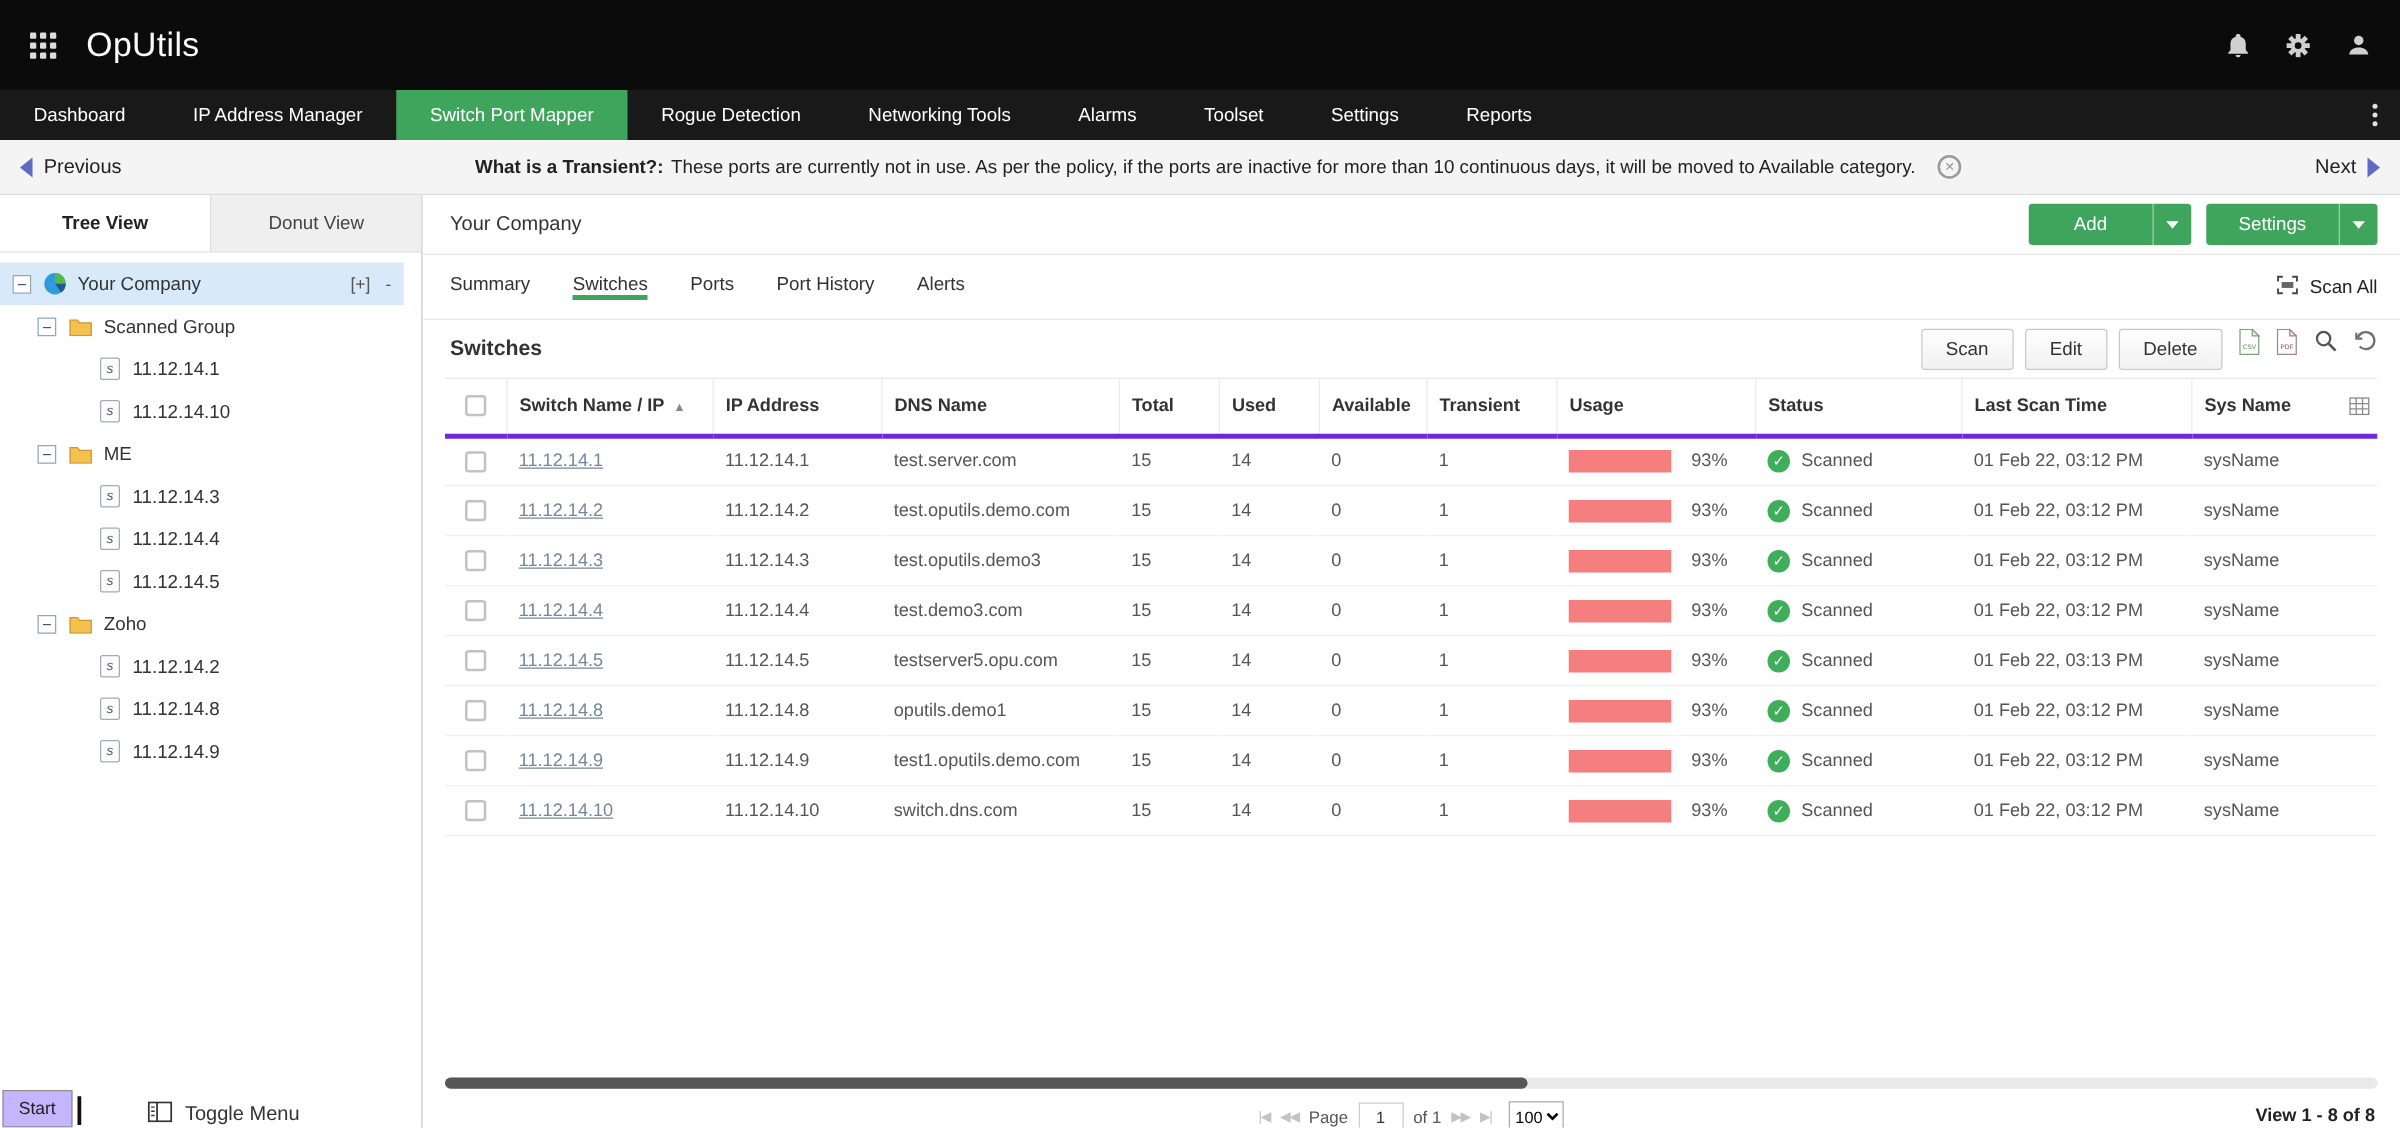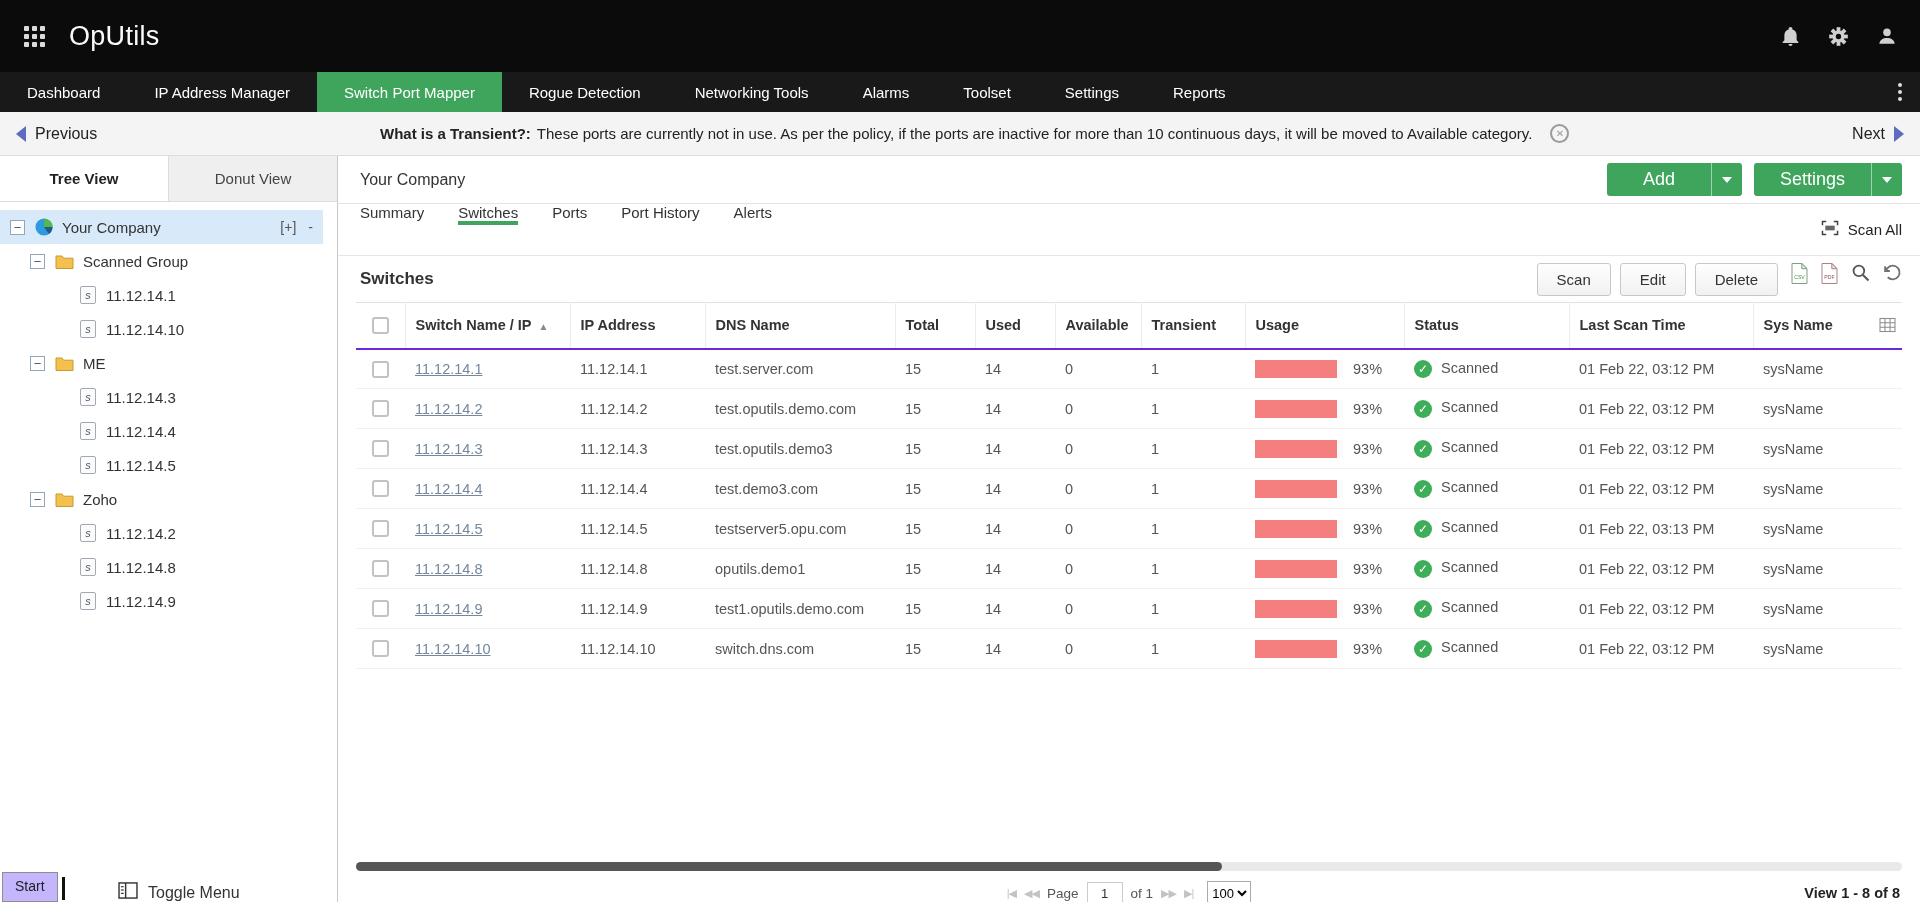--- a/index.html
+++ b/index.html
@@ -58,42 +58,42 @@
   .start-btn { position:absolute; left:2px; bottom:0; background:#c4b5fd; border:1px solid #8e8e8e; padding:5px 12px 7px;
                font-size:14px; color:#222; z-index:10; }
   .cursor-bar { position:absolute; left:62px; bottom:2px; width:3px; height:23px; background:#111; z-index:10; }
 
   
   .main { flex:1; min-width:0; display:flex; flex-direction:column; background:#fff; }
   .main-header { height:48px; flex:0 0 48px; display:flex; align-items:center; padding:0 18px 0 22px; border-bottom:1px solid #e4e4e4; }
   .company-title { font-size:16px; color:#333; }
   .header-buttons { margin-left:auto; display:flex; gap:12px; }
   .split-btn { display:flex; height:33px; border-radius:3px; overflow:hidden; background:#3fa45c; color:#fff; cursor:pointer; }
-  .split-main { display:flex; align-items:center; padding:0 36px; font-size:18px; }
+  .split-main { display:flex; align-items:center; padding:0 36px; font-size:15px; }
   .split-btn.settings .split-main { padding:0 26px; }
   .split-caret { width:31px; display:flex; align-items:center; justify-content:center; border-left:1px solid rgba(255,255,255,.5); }
   .caret-down { width:0; height:0; border-left:5px solid transparent; border-right:5px solid transparent; border-top:6px solid #fff; }
 
-  .tabs-row { height:52px; flex:0 0 52px; display:flex; align-items:flex-start; padding:0 18px 0 22px; border-bottom:1px solid #e6e6e6; }
+  .tabs-row { height:52px; flex:0 0 52px; display:flex; align-items:center; padding:0 18px 0 22px; border-bottom:1px solid #e6e6e6; }
   .main-tabs { display:flex; align-items:stretch; }
   .tab { display:flex; align-items:center; margin-right:34px; font-size:15px; color:#333; border-bottom:4px solid transparent; cursor:pointer; }
   .tab.active { border-bottom-color:#3fa45c; }
   .scan-all { margin-left:auto; align-self:center; display:flex; align-items:center; gap:9px; font-size:15px; color:#222; cursor:pointer; }
 
   .section-row { height:46px; flex:0 0 46px; display:flex; align-items:center; padding:0 18px 0 22px; }
   .section-title { font-size:17px; font-weight:bold; color:#333; }
   .section-actions { margin-left:auto; display:flex; align-items:flex-start; gap:9px; }
   .btn { height:33px; padding:0 19px; border:1px solid #c8c8c8; border-radius:3px; background:linear-gradient(#fefefe,#f1f1f1);
          font-size:15px; color:#333; font-family:inherit; cursor:pointer; }
   .icon-btn { display:flex; align-items:center; cursor:pointer; margin-left:4px; }
 
   
   .table-area { flex:1; overflow:hidden; margin:0 18px; }
   table { border-collapse:collapse; table-layout:fixed; width:1546px; }
-  thead th { height:46px; border-top:1px solid #e2e2e2; border-bottom:2px solid #6d28d9; font-size:14.5px; color:#333;
+  thead th { height:46px; border-top:1px solid #e2e2e2; border-bottom:4px solid #6d28d9; font-size:14.5px; color:#333;
              text-align:left; padding:0 10px; font-weight:bold; position:relative; white-space:nowrap; overflow:hidden; }
   thead th:not(:last-child) { border-right:1px solid #ececec; }
   tbody td { height:40px; font-size:14.5px; color:#555; padding:0 10px; border-bottom:1px solid #f0f0f0;
              white-space:nowrap; overflow:hidden; }
   .c-check { text-align:center; }
   .checkbox { width:17px; height:17px; border:2px solid #c2c2c2; border-radius:3px; display:inline-block; background:#fff;
               cursor:pointer; vertical-align:middle; }
   a.link { color:#74879c; text-decoration:underline; cursor:pointer; }
   .sort-asc { font-size:10px; color:#888; margin-left:7px; font-weight:normal; }
   .usage-track { display:inline-block; width:88px; height:18px; background:#fbfbfb; vertical-align:middle; }

